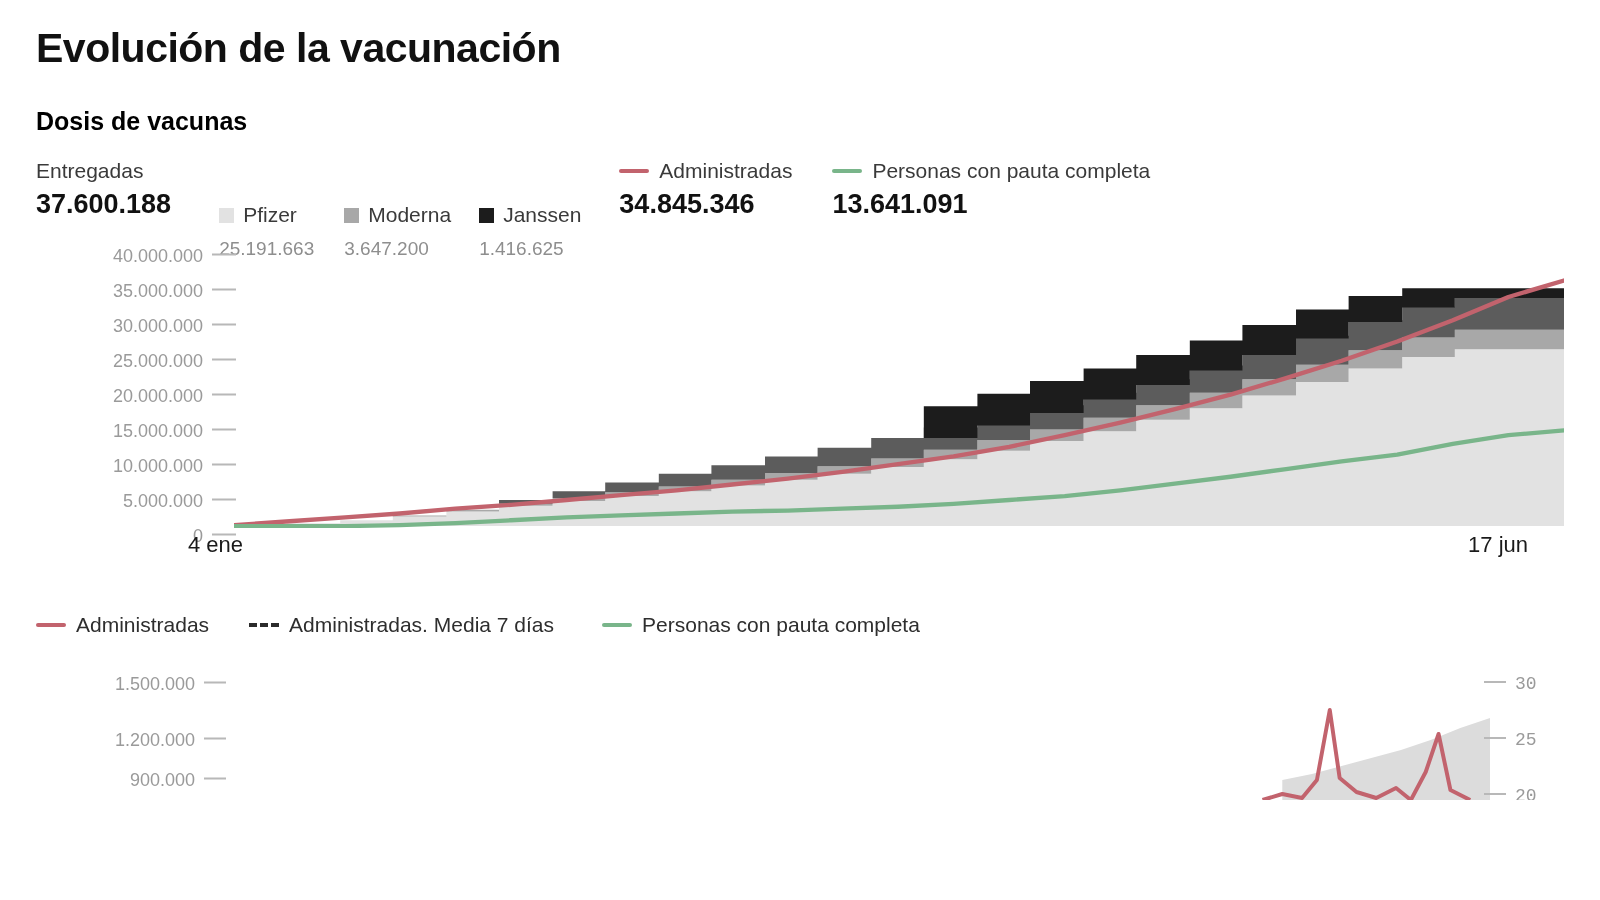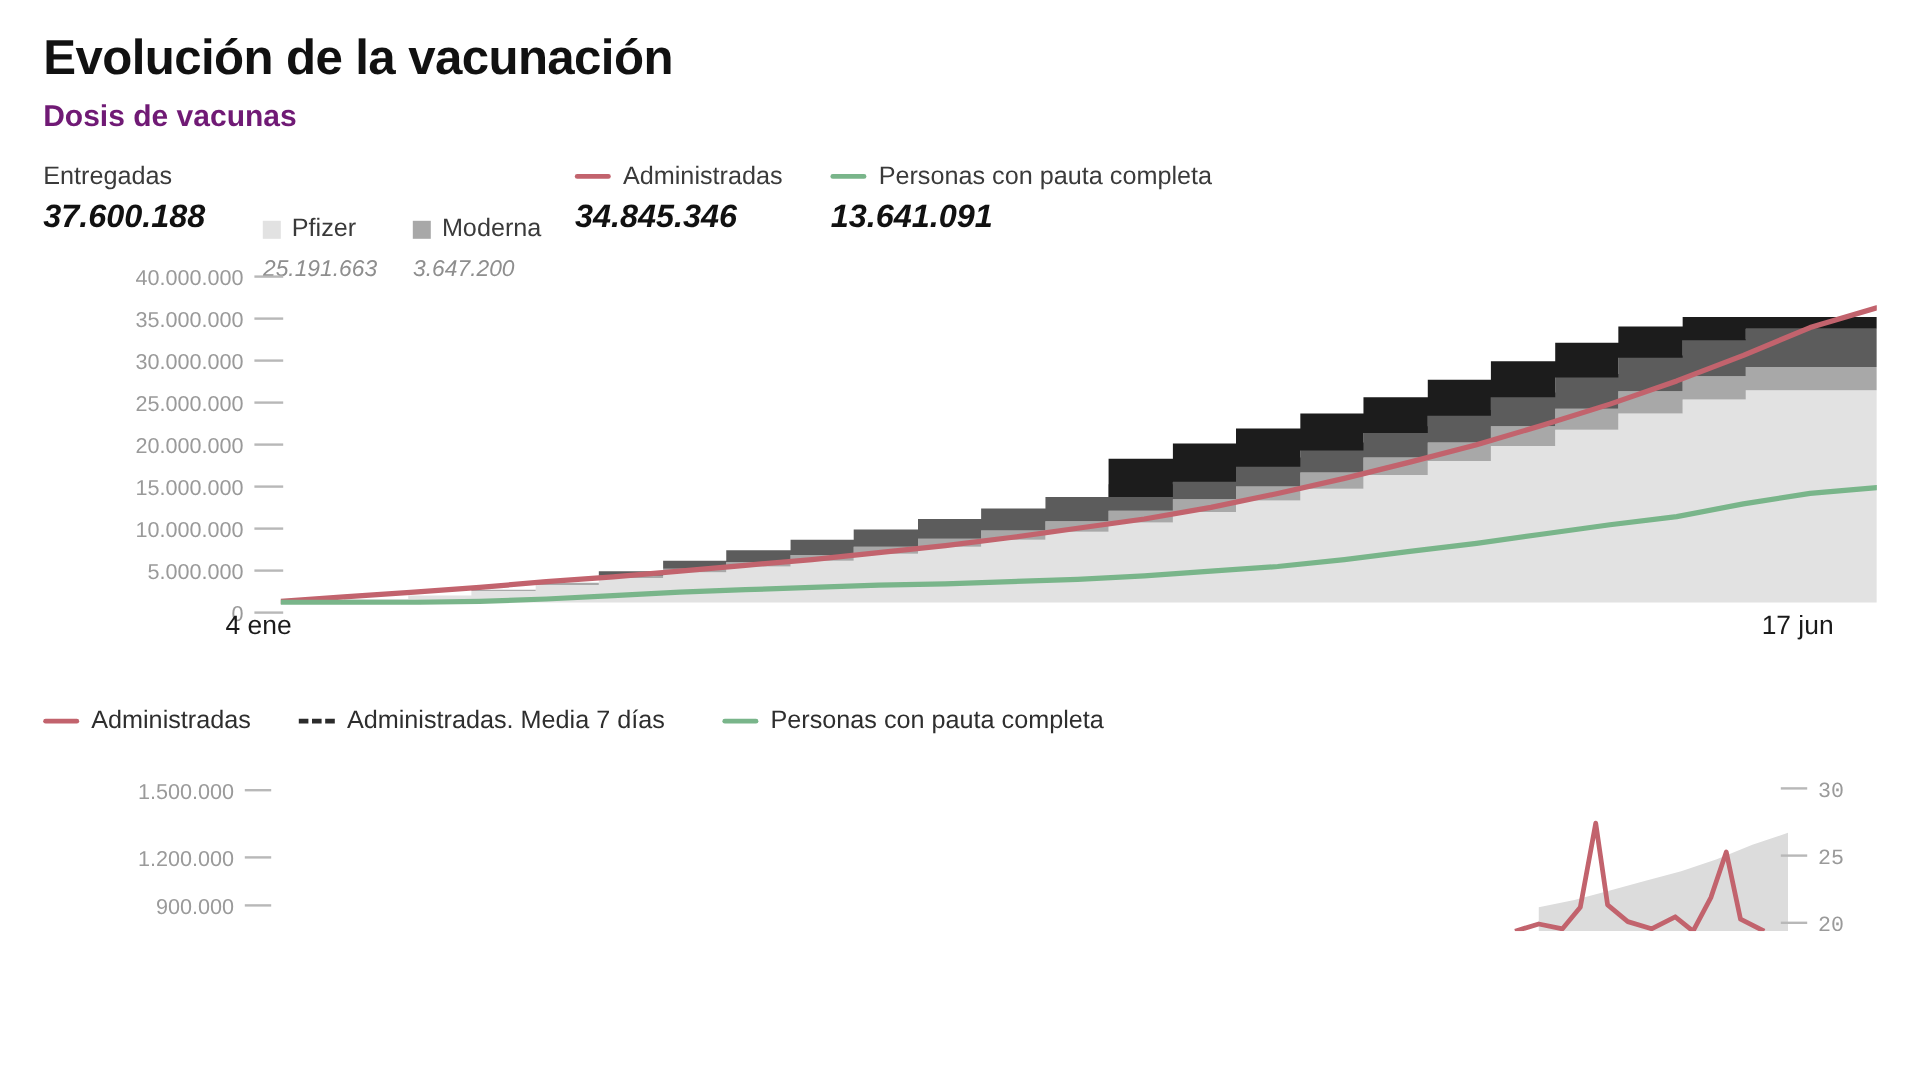--- a/index.html
+++ b/index.html
@@ -24,22 +24,22 @@
     font-size: 41px;
     font-weight: bold;
     letter-spacing: -0.5px;
     margin: 26px 0 0 0;
     line-height: 1.1;
     color: #111111;
   }
   .subtitle {
     font-size: 25px;
     font-weight: bold;
-    margin: 12px 0 0 0;
-    color: #701a75;
+    margin: 36px 0 0 0;
+    color: #000000;
   }
   
   .keyrow {
     display: flex;
     align-items: flex-start;
     margin-top: 22px;
     height: 62px;
   }
   .keyitem {
     display: flex;
@@ -51,21 +51,20 @@
     align-items: center;
     height: 26px;
     font-size: 21px;
   }
   .keyitem .val {
     font-size: 27px;
     font-weight: bold;
     margin-top: 5px;
     color: #111111;
     white-space: nowrap;
-    font-style: italic;
   }
   .keyitem.muted .top { color: #8e8e8e; margin-top: 44px; }
   .keyitem.muted .val {
     color: #8e8e8e;
     font-size: 19px;
     font-weight: normal;
     margin-top: 10px;
   }
   .keyitem .lbl { white-space: nowrap; color:#3a3a3a; }
   .swatch {
@@ -258,20 +257,27 @@
 
     <div class="keyitem muted k-moderna">
       <div class="top">
         <span class="swatch" style="background:#a8a8a8"></span>
         <span class="lbl">Moderna</span>
       </div>
       <div class="val">3.647.200</div>
     </div>
 
 
+    <div class="keyitem muted k-janssen">
+      <div class="top">
+        <span class="swatch" style="background:#1c1c1c"></span>
+        <span class="lbl">Janssen</span>
+      </div>
+      <div class="val">1.416.625</div>
+    </div>
 
     <div class="keyitem k-admin">
       <div class="top">
         <span class="linekey" style="background:#c2636d"></span>
         <span class="lbl">Administradas</span>
       </div>
       <div class="val">34.845.346</div>
     </div>
 
     <div class="keyitem">

